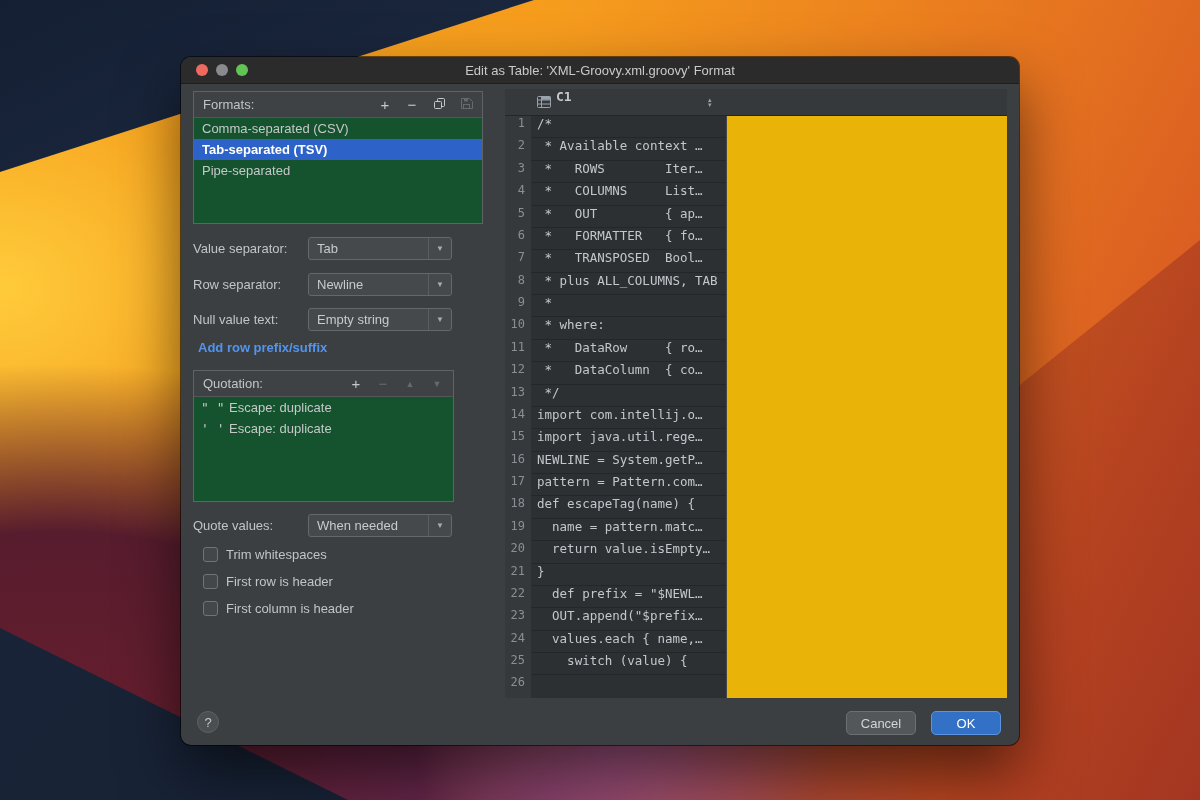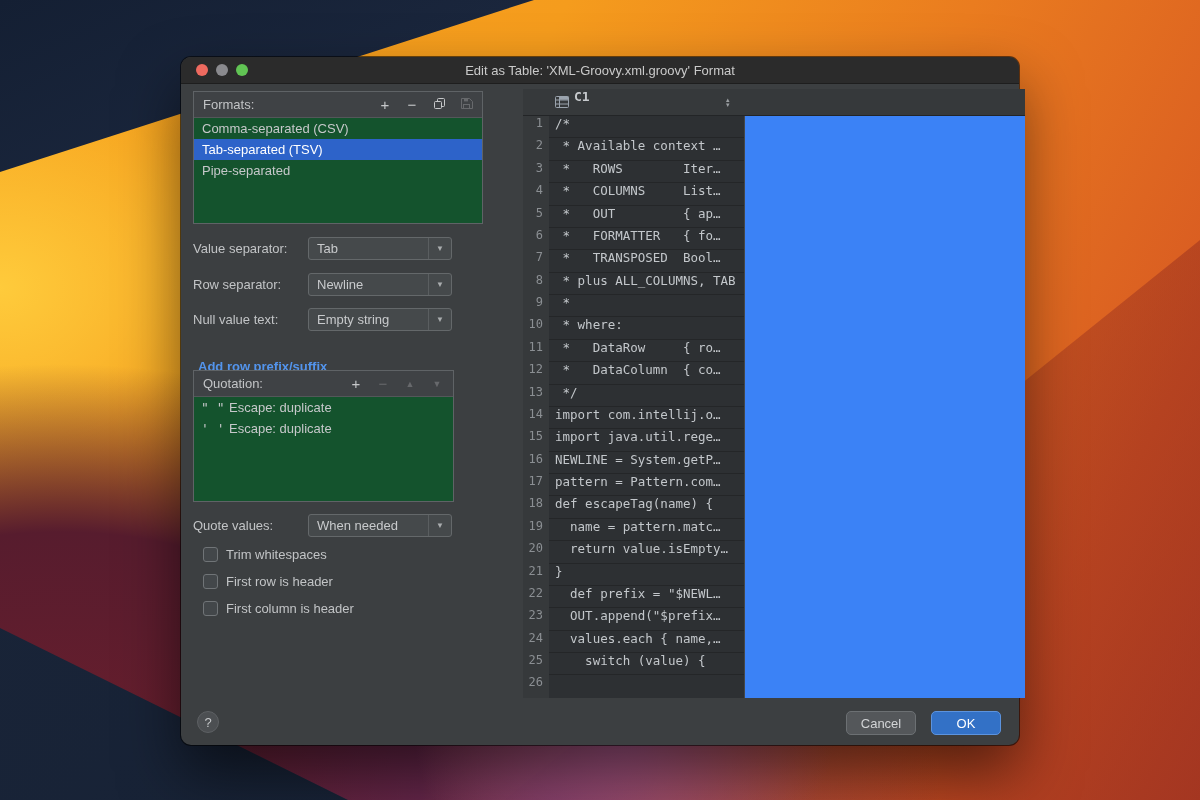--- a/index.html
+++ b/index.html
@@ -43,41 +43,41 @@
   
   .box { position:absolute; border:1px solid #5f6366; background:#14532d; box-sizing:border-box; }
   .box-header { height:25px; display:flex; align-items:center; padding:0 9px; border-bottom:1px solid #54575a;
                 background:#3f4245; }
   .box-title { color:#c2c4c6; flex:1; }
   .toolbar { display:flex; align-items:center; }
   .tb-btn { color:#c6c8ca; font-size:15px; width:14px; text-align:center; margin-left:13px; cursor:default; }
   .tb-btn.sm { font-size:9px; }
   .tb-btn.disabled { color:#67696c; }
   .list-item { height:21px; display:flex; align-items:center; padding:0 8px; color:#c6c8ca; white-space:nowrap; }
-  .list-item.selected { background:#2d63c9; color:#ffffff; font-weight:normal; }
+  .list-item.selected { background:#2d63c9; color:#ffffff; font-weight:bold; }
 
   .q-item { height:21px; display:flex; align-items:center; padding:0 7px; color:#c6c8ca; }
   .q-quote { font-family:"DejaVu Sans Mono", monospace; width:28px; }
 
   
   .field-label { position:absolute; left:12px; color:#c2c4c6; line-height:23px; }
   .dropdown { position:absolute; width:144px; height:23px; background:#45494b; border:1px solid #64686a;
               border-radius:3px; display:flex; align-items:stretch; box-sizing:border-box; }
   .dd-value { flex:1; display:flex; align-items:center; padding:0 8px; color:#c8cacc; white-space:nowrap; overflow:hidden; }
   .dd-arrow { width:22px; display:flex; align-items:center; justify-content:center;
               border-left:1px solid #5a5e60; color:#a9acae; font-size:8px; }
   .link { position:absolute; color:#5394ec; font-weight:bold; }
 
   .cb-row { display:flex; align-items:center; height:15px; margin-bottom:12px; }
   .cb-box { width:15px; height:15px; border:1px solid #70747 7; border:1px solid #707477; border-radius:3px;
             background:#43474a; box-sizing:border-box; }
   .cb-label { color:#c2c4c6; margin-left:8px; }
 
   
-  .editor { position:absolute; left:342px; top:5px; width:502px; height:609px; background:#3b82f6; }
+  .editor { position:absolute; left:324px; top:5px; width:502px; height:609px; background:#eab308; }
   .ed-header { position:absolute; left:0; right:0; top:0; height:27px; background:#36393b;
                border-bottom:1px solid #232527; box-sizing:border-box; }
   .ed-colname { position:absolute; left:51px; top:0; line-height:26px; color:#c7cacd;
                 font:bold 13px "DejaVu Sans Mono", monospace; }
   .table-icon { position:absolute; left:32px; top:7px; }
   .stepper { position:absolute; left:203px; top:50%; transform:translateY(-50%);
              display:flex; flex-direction:column; align-items:center; color:#9b9fa2; }
   .stepper span { font-size:7px; line-height:5px; }
   .ed-body { position:absolute; left:0; right:0; top:27px; bottom:0; display:flex; }
   .gutter { width:26px; background:#36393b; }
@@ -158,21 +158,21 @@
         <span class="dd-value">Newline</span>
         <span class="dd-arrow">▼</span>
       </div>
 
       <div class="field-label" style="top:224px;">Null value text:</div>
       <div class="dropdown" style="left:127px; top:224px;">
         <span class="dd-value">Empty string</span>
         <span class="dd-arrow">▼</span>
       </div>
 
-      <a class="link" style="left:17px; top:256px;margin-top:19px;">Add row prefix/suffix</a>
+      <a class="link" style="left:17px; top:256px;">Add row prefix/suffix</a>
 
       <div class="box" style="left:12px; top:286px; width:261px; height:132px;">
         <div class="box-header">
           <span class="box-title">Quotation:</span>
           <span class="toolbar">
             <span class="tb-btn">+</span>
             <span class="tb-btn disabled">−</span>
             <span class="tb-btn sm disabled">▲</span>
             <span class="tb-btn sm disabled">▼</span>
           </span>

